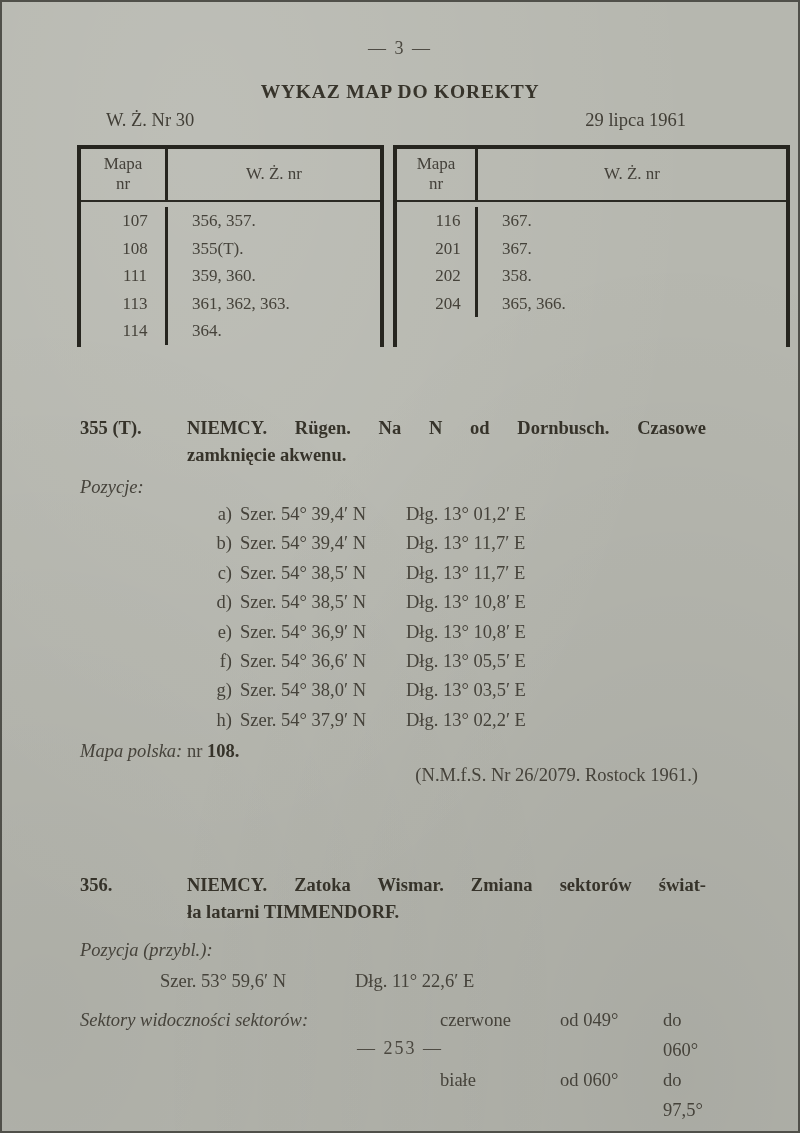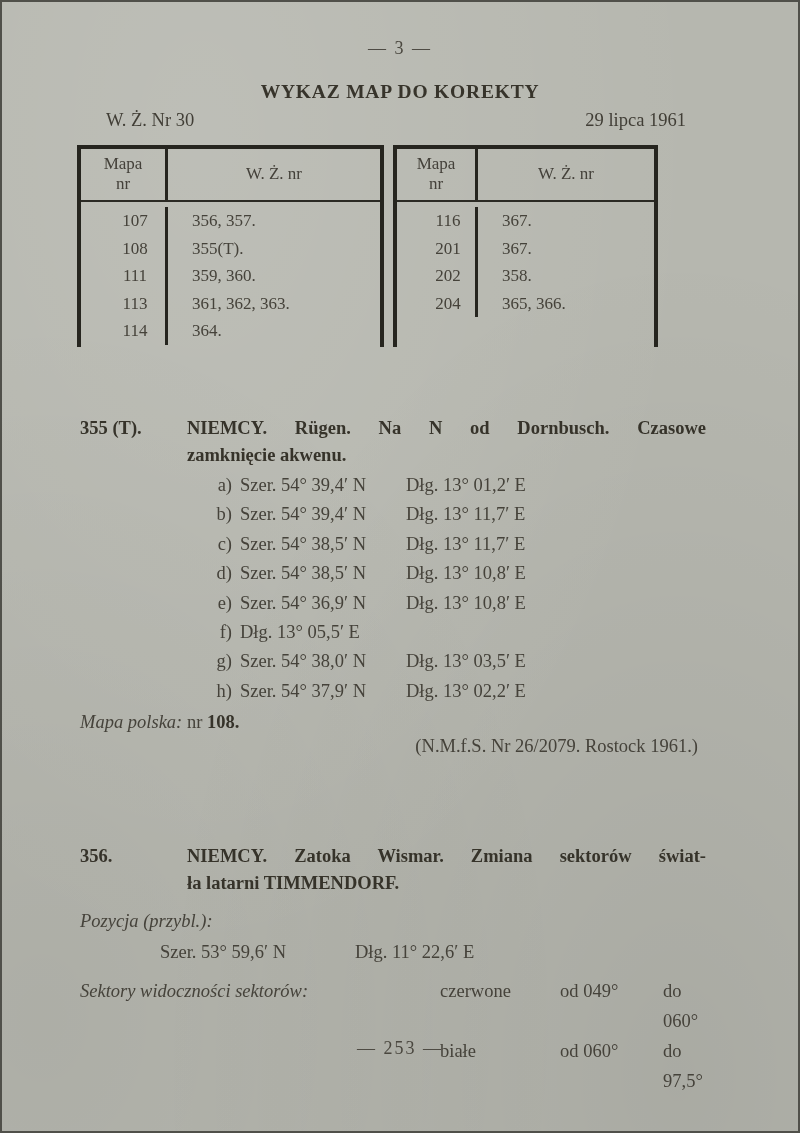--- a/index.html
+++ b/index.html
@@ -17,21 +17,21 @@
     color:#45423a;
     overflow:hidden;
     padding-top:36px;
   }
   .top-num{ text-align:center; font-size:18px; letter-spacing:2px; color:#4a473f;}
   .doc-title{ text-align:center; font-weight:bold; font-size:19.5px; letter-spacing:0.8px;
     color:#37342b; margin-top:22px;}
   .issue-row{ display:flex; justify-content:space-between;
     margin:7px 112px 0 104px; font-size:18.5px; color:#413e36;}
   
-  .tables{ display:flex; gap:9px; margin:14px 0 0 75px; width:581px;}
+  .tables{ display:flex; gap:9px; margin:14px 0 0 75px; width:713px;}
   .subtable{ border-top:4px solid #26251f; border-left:4px solid #26251f; border-right:4px solid #26251f; box-sizing:border-box;}
   .subtable.left{ width:307px;}
   .subtable.right{ flex:1;}
   .thead{ display:grid; border-bottom:2px solid #2b2a24;}
   .subtable.left .thead{ grid-template-columns:84px 1fr;}
   .subtable.right .thead{ grid-template-columns:78px 1fr;}
   .th{ text-align:center; font-size:17px; color:#44413a; padding:5px 0 6px 0; line-height:20px;}
   .th .wrap{ display:inline-block; max-width:52px;}
   .th.wz{ border-left:3px solid #26251f; display:flex; align-items:center; justify-content:center;}
   .tbody{ display:grid; min-height:140px; align-content:start; padding-top:5px;}
@@ -123,20 +123,21 @@
 
   <div class="notice n355">
     <div class="nhead">
       <div>355 (T).</div>
       <div>
         <div class="jlast">NIEMCY. Rügen. Na N od Dornbusch. Czasowe</div>
         <div>zamknięcie akwenu.</div>
       </div>
     </div>
 
+    <div class="italic-label poz-label">Pozycje:</div>
 
     <div class="positions">
       <div class="posrow">
         <span class="letter">a)</span>
         <span>Szer. 54° 39,4′ N</span>
         <span>Dłg. 13° 01,2′ E</span>
       </div>
       <div class="posrow">
         <span class="letter">b)</span>
         <span>Szer. 54° 39,4′ N</span>
@@ -152,20 +153,21 @@
         <span>Szer. 54° 38,5′ N</span>
         <span>Dłg. 13° 10,8′ E</span>
       </div>
       <div class="posrow">
         <span class="letter">e)</span>
         <span>Szer. 54° 36,9′ N</span>
         <span>Dłg. 13° 10,8′ E</span>
       </div>
       <div class="posrow">
         <span class="letter">f)</span>
+        <span>Szer. 54° 36,6′ N</span>
         <span>Dłg. 13° 05,5′ E</span>
       </div>
       <div class="posrow">
         <span class="letter">g)</span>
         <span>Szer. 54° 38,0′ N</span>
         <span>Dłg. 13° 03,5′ E</span>
       </div>
       <div class="posrow">
         <span class="letter">h)</span>
         <span>Szer. 54° 37,9′ N</span>

